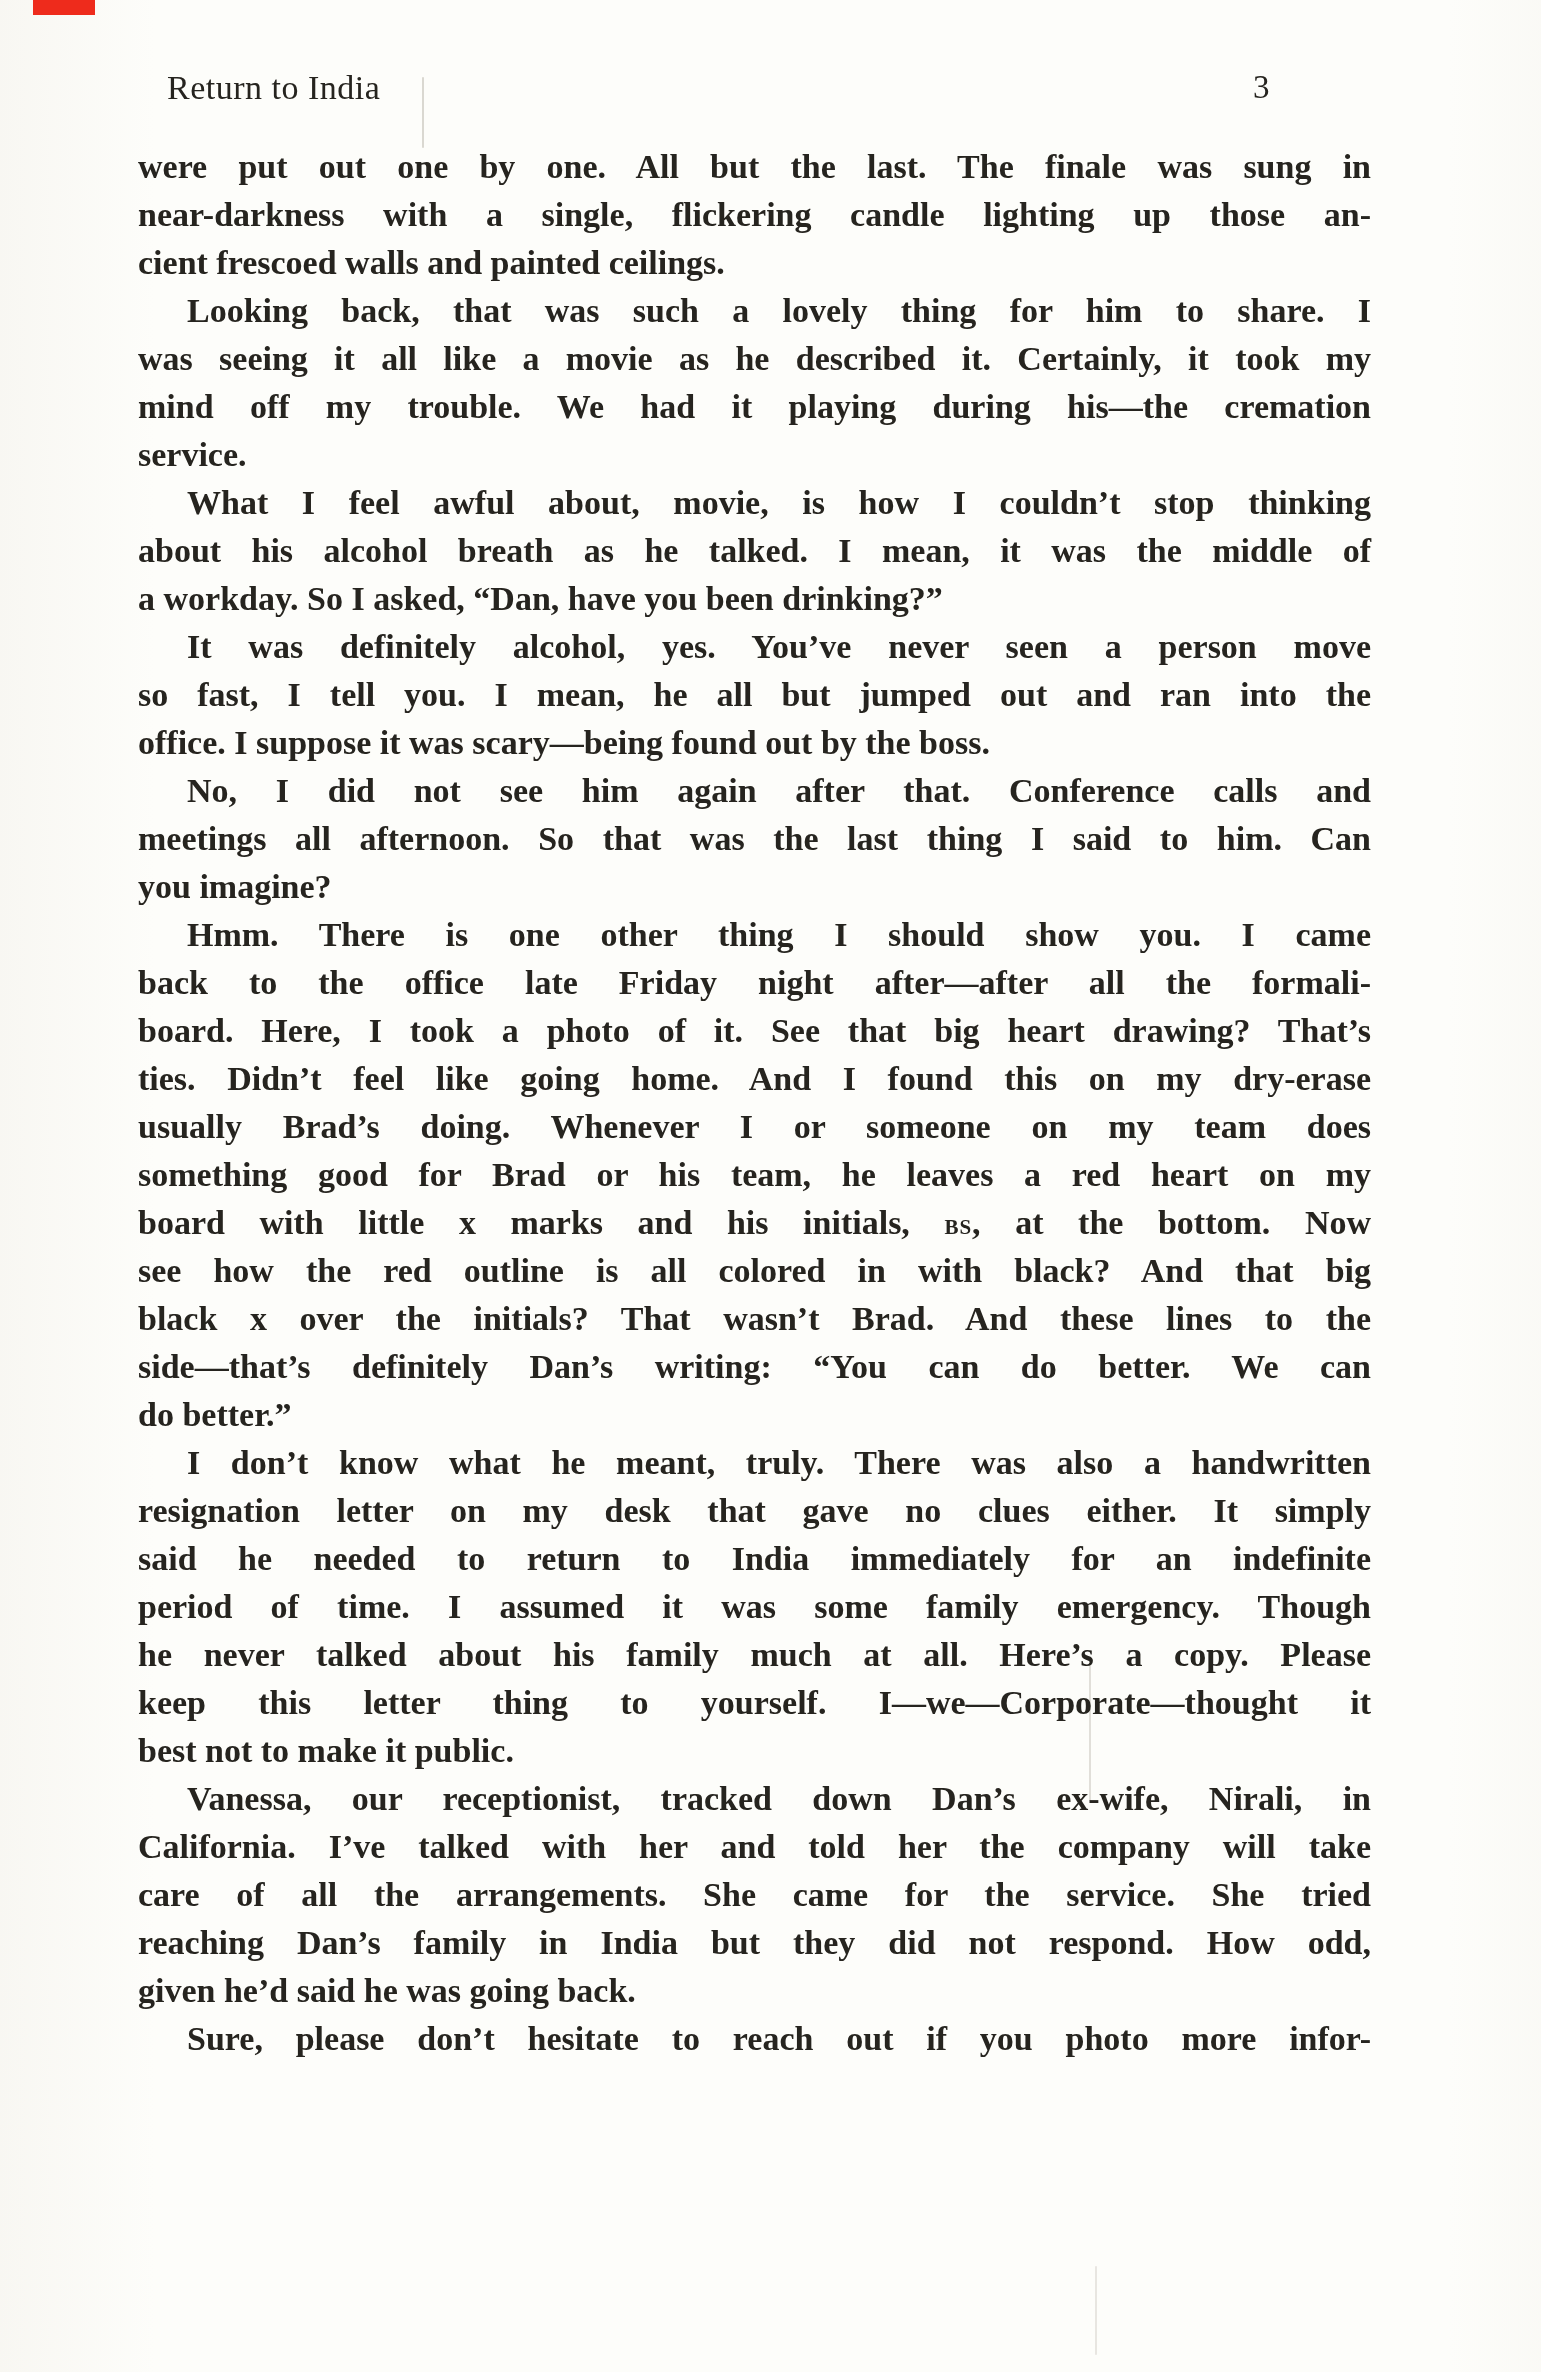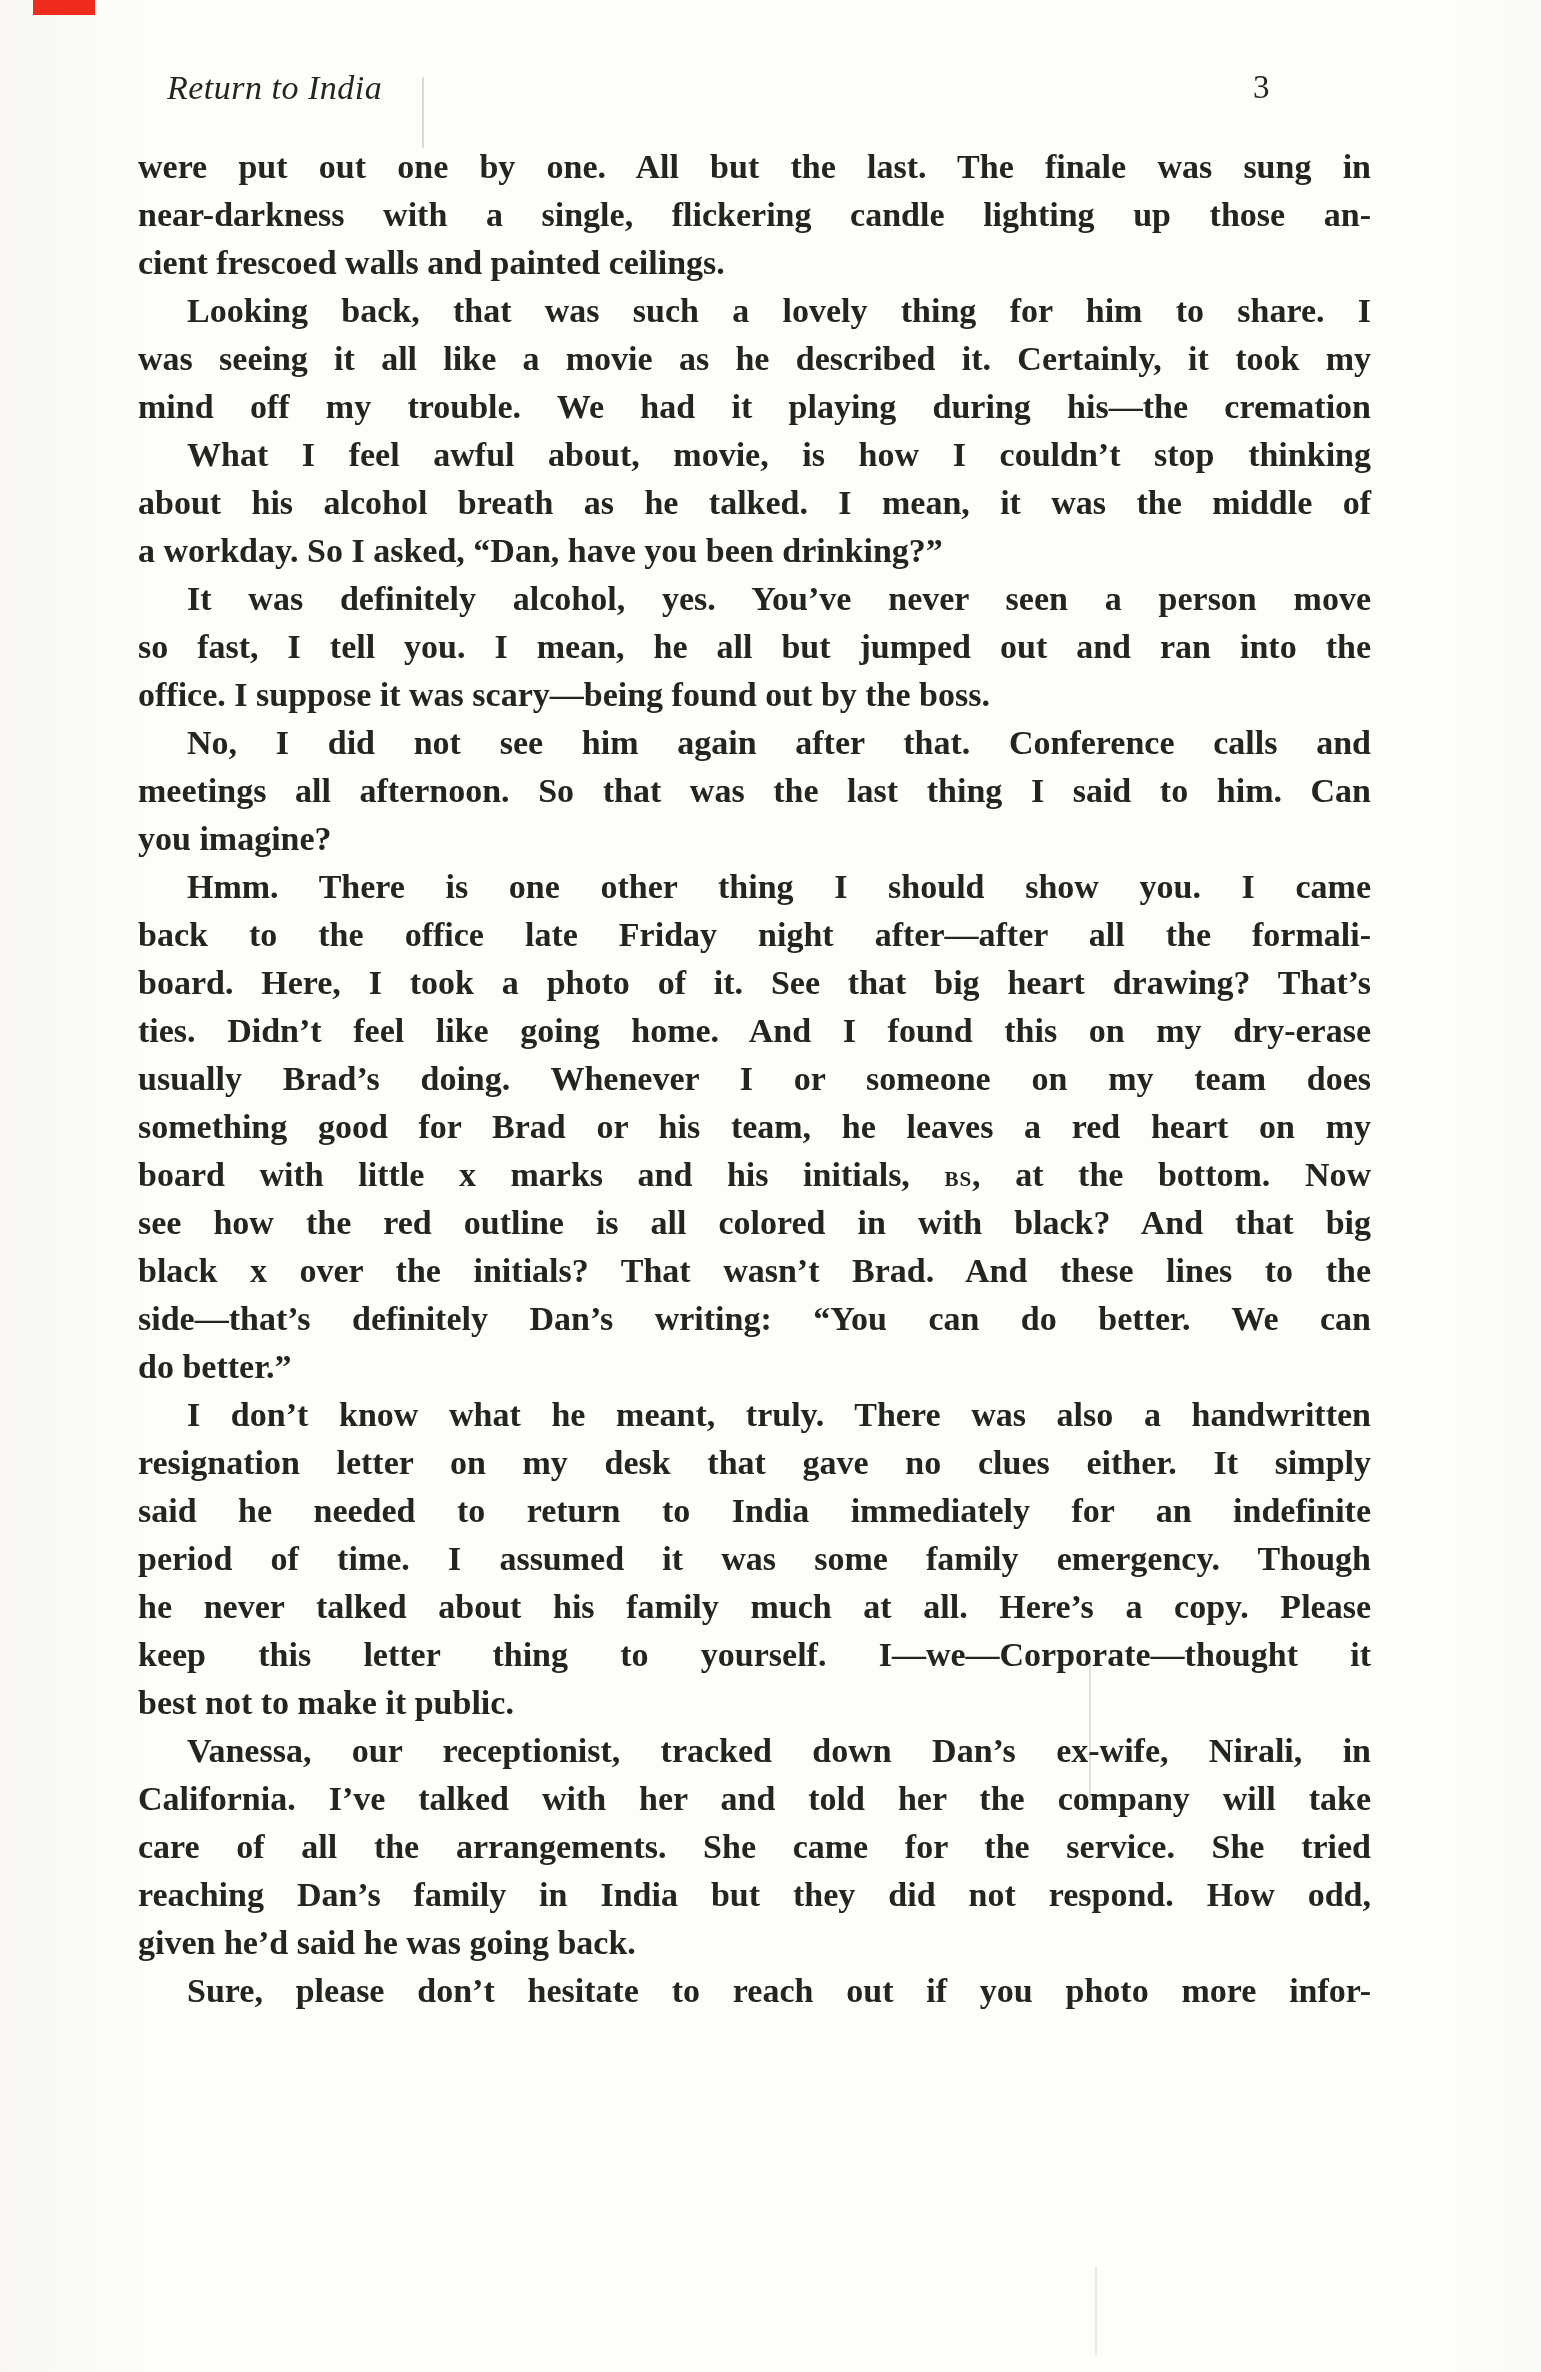--- a/index.html
+++ b/index.html
@@ -23,21 +23,21 @@
   }
   .streak {
     position: absolute; width: 2px; background: rgba(190,185,175,0.55);
     border-radius: 2px;
   }
   .s1 { left: 422px; top: 77px;  height: 71px; }
   .s2 { left: 1089px; top: 1663px; height: 138px; opacity: .8; }
   .s3 { left: 1095px; top: 2266px; height: 89px; opacity: .6; }
   .head-title {
     position: absolute; left: 167px; top: 69px;
-    font-style: italic; font-size: 34px; color: #26241f;
+    font-size: 34px; color: #26241f;
     letter-spacing: 0.5px; white-space: nowrap;
   }
   .folio {
     position: absolute; left: 1253px; top: 69px;
     font-size: 33px; color: #26241f;
   }
   .body-text {
     position: absolute; left: 138px; top: 143px; width: 1233px;
     font-size: 34px; color: #26241f;
   }
@@ -65,20 +65,21 @@
   <div class="body-text" id="body-text">
       <div>
         <div class="line jl">were put out one by one. All but the last. The finale was sung in</div>
         <div class="line jl">near-darkness with a single, flickering candle lighting up those an-</div>
         <div class="line">cient frescoed walls and painted ceilings.</div>
       </div>
       <div>
         <div class="line jl indent">Looking back, that was such a lovely thing for him to share. I</div>
         <div class="line jl">was seeing it all like a movie as he described it. Certainly, it took my</div>
         <div class="line jl">mind off my trouble. We had it playing during his—the cremation</div>
+        <div class="line">service.</div>
       </div>
       <div>
         <div class="line jl indent">What I feel awful about, movie, is how I couldn’t stop thinking</div>
         <div class="line jl">about his alcohol breath as he talked. I mean, it was the middle of</div>
         <div class="line">a workday. So I asked, “Dan, have you been drinking?”</div>
       </div>
       <div>
         <div class="line jl indent">It was definitely alcohol, yes. You’ve never seen a person move</div>
         <div class="line jl">so fast, I tell you. I mean, he all but jumped out and ran into the</div>
         <div class="line">office. I suppose it was scary—being found out by the boss.</div>

